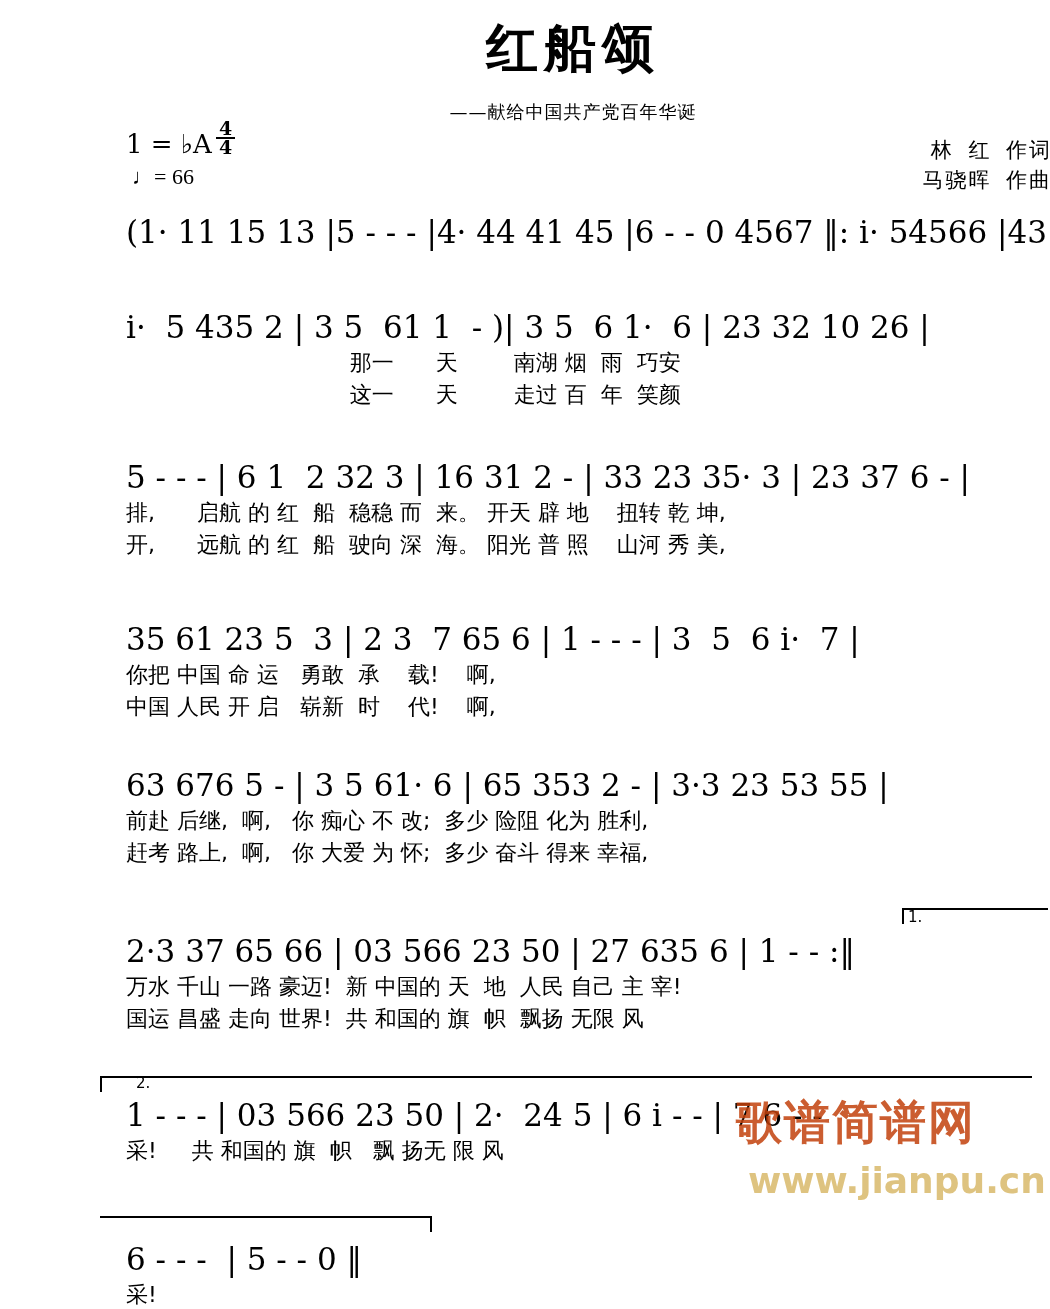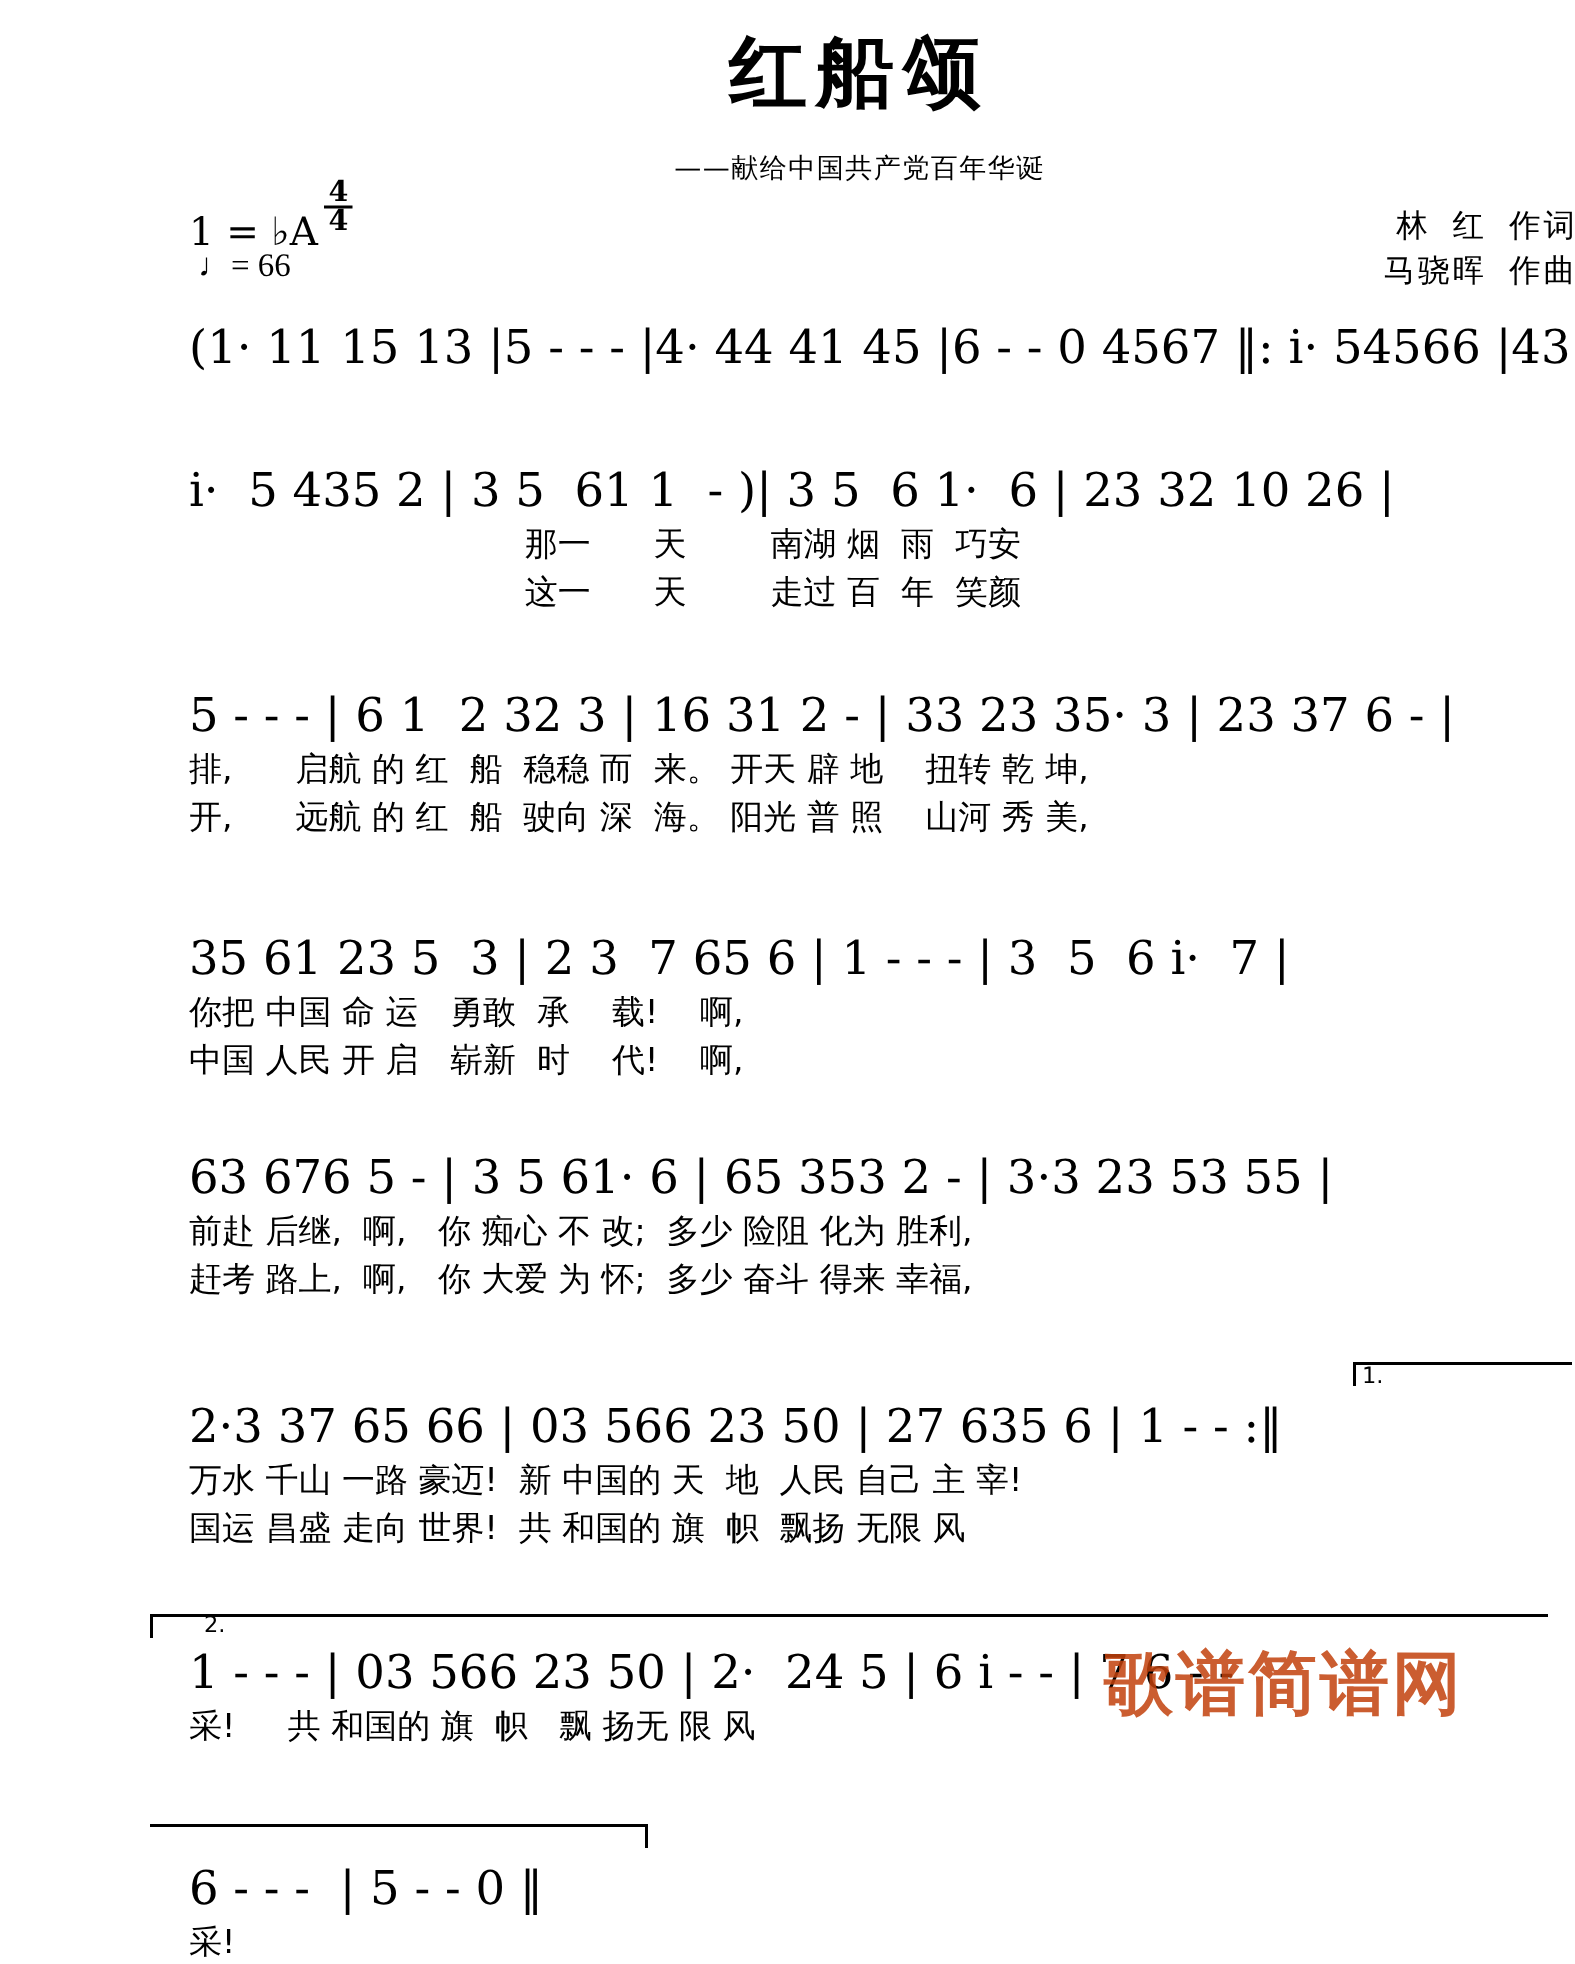--- a/index.html
+++ b/index.html
@@ -23,21 +23,21 @@
     letter-spacing:6px;
   }
   .subtitle{
     position:absolute;top:100px;left:0;width:1050px;
     text-align:center;
     font-size:18px;
     font-family:"DejaVu Sans", sans-serif;
     letter-spacing:1px;
   }
   .keysig{
-    position:absolute;left:78px;top:140px;
+    position:absolute;left:78px;top:129px;
     font-size:26px;font-family:"DejaVu Serif", serif;
   }
   .meter{
     position:absolute;left:168px;top:120px;
     font-size:19px;font-weight:bold;line-height:17px;text-align:center;
     font-family:"DejaVu Serif", serif;
   }
   .meter .num{display:block;border-bottom:2px solid #000;padding:0 3px;}
   .meter .den{display:block;padding:0 3px;}
   .tempo{
@@ -148,14 +148,15 @@
     <div class="lyr l2"></div>
   </div>
 
   <div style="position:absolute;left:52px;top:1216px;width:330px;height:14px;border-top:2px solid #000;border-right:2px solid #000;"></div>
   <div class="sys" style="top:1242px">
     <div class="notes">6 - - -  | 5 - - 0 ‖</div>
     <div class="lyr l1">采!</div>
   </div>
 
   <div class="wm wm1">歌谱简谱网</div>
+  <div class="wm wm2">www.jianpu.cn</div>
 
 </div>
 
 </body></html>

